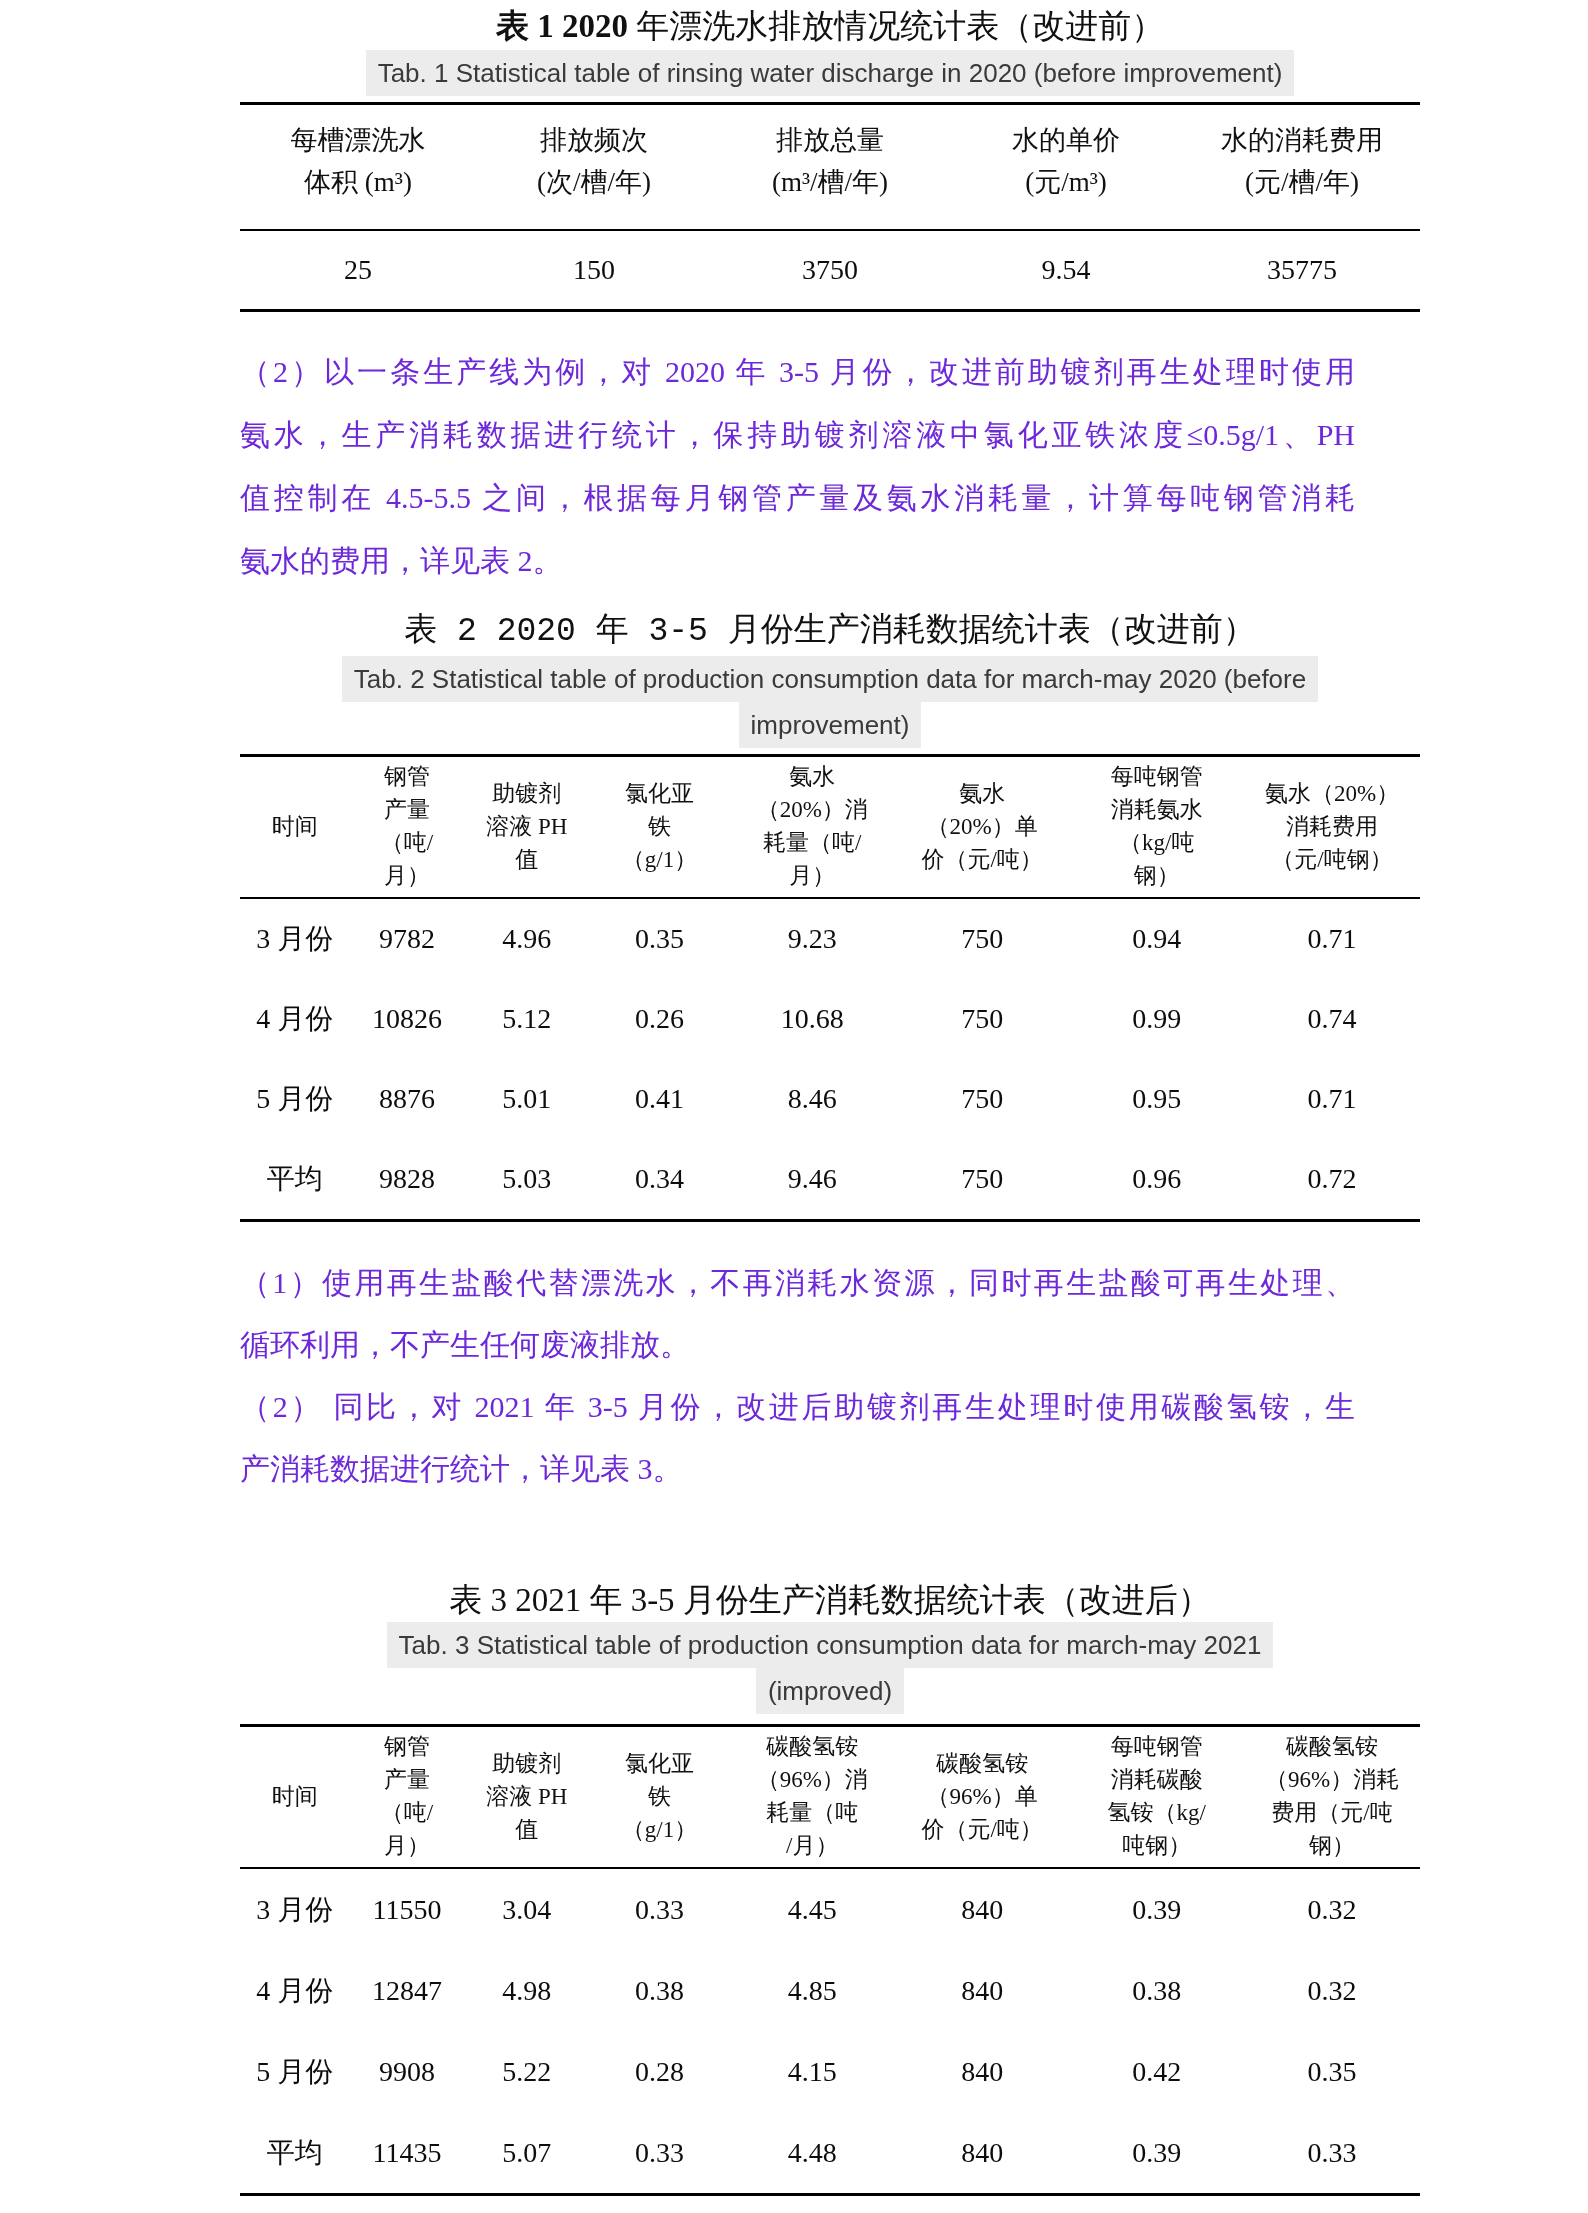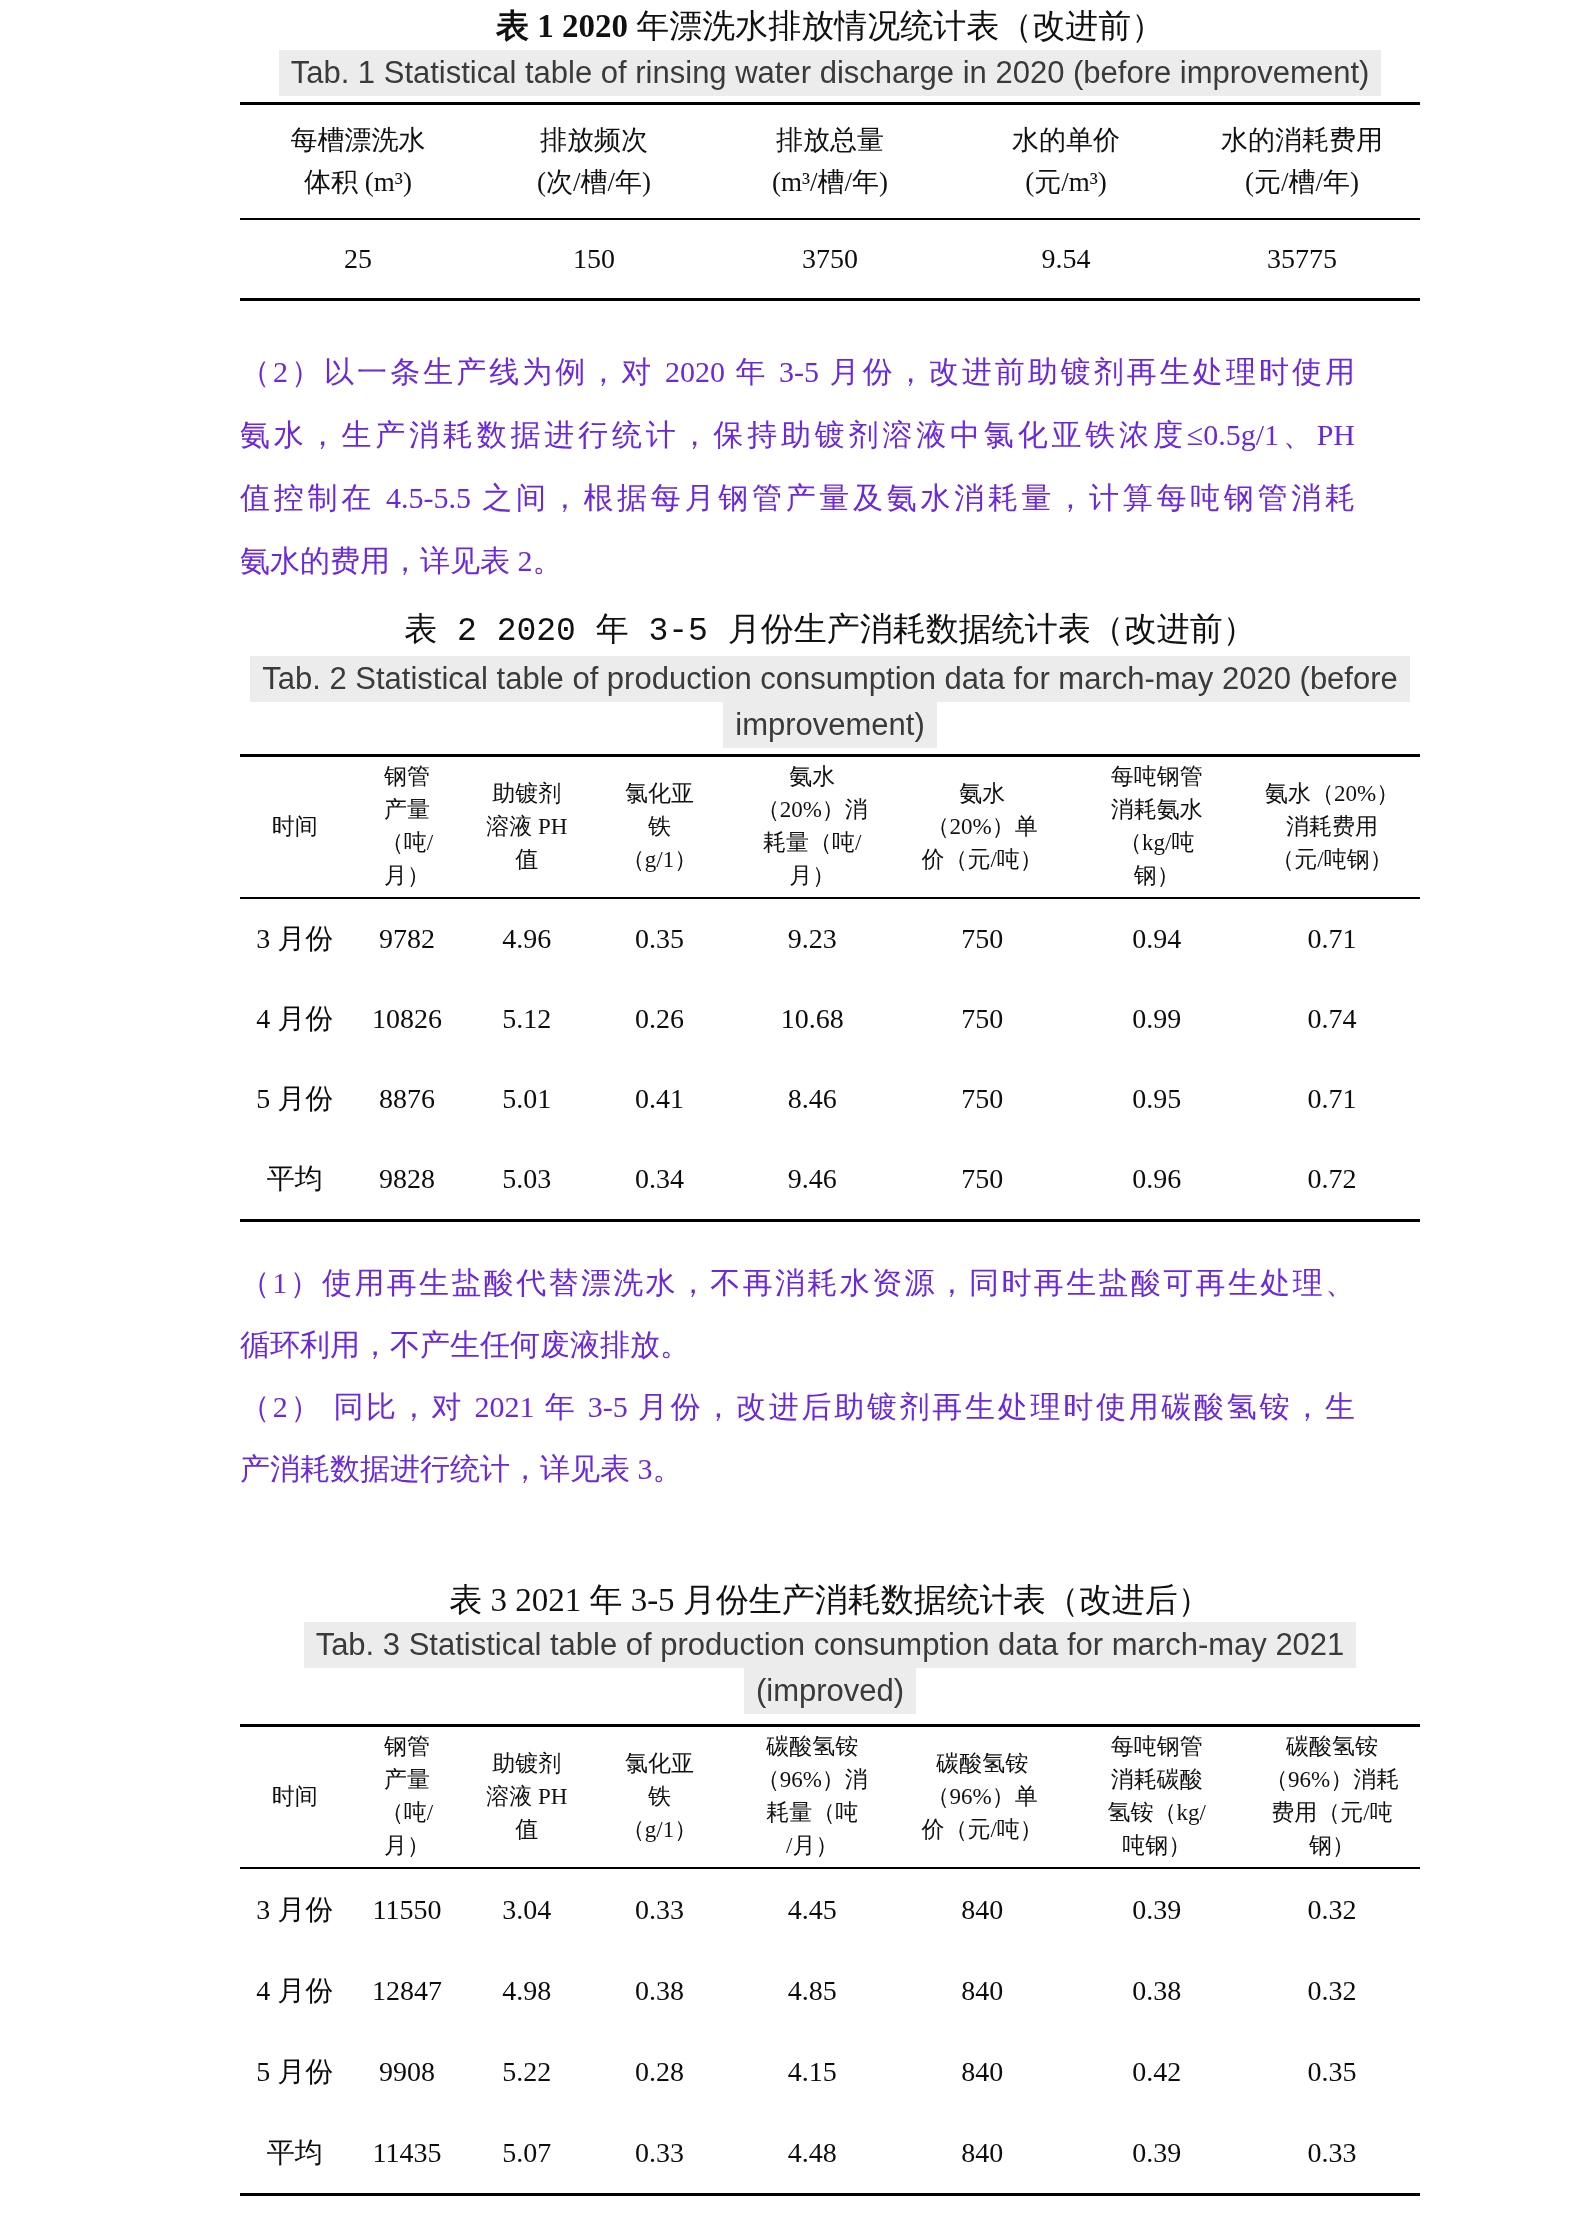--- a/index.html
+++ b/index.html
@@ -10,33 +10,33 @@
   }
   
   .cap-zh {
     position:absolute; left:240px; width:1180px; text-align:center;
     font-size:33px; line-height:40px; color:#111;
   }
   .cap-zh b { font-weight:bold; }
   .cap-en {
     position:absolute; left:240px; width:1180px; text-align:center;
     font-family:"Liberation Sans","DejaVu Sans",sans-serif;
-    font-size:31px; line-height:44px; color:#3a3a3a;
+    font-size:26px; line-height:44px; color:#3a3a3a;
   }
   .cap-en .hl { background:#ececec; padding:1px 12px; display:inline-block; }
   
   .tablebox { position:absolute; left:240px; width:1180px; }
   table { width:100%; border-collapse:collapse; table-layout:fixed;
           border-top:3px solid #000; border-bottom:3px solid #000; }
   thead tr { border-bottom:2px solid #000; }
   th { font-weight:normal; white-space:pre-line; text-align:center; vertical-align:middle;
        color:#111; }
   td { text-align:center; vertical-align:middle; font-size:28px; color:#0d0d0d; }
   
-  .t1 th { font-size:27px; line-height:42px; padding:14px 0 15px; }
+  .t1 th { font-size:27px; line-height:42px; padding:14px 0 26px; }
   .t1 td { height:76px; }
   
   .t8 th { font-size:23px; line-height:33px; padding:3px 0 5px; }
   .t8 td { height:78px; }
   .t3 td { height:79px; }
   
   .para {
     position:absolute; left:240px; width:1115px;
     font-size:30px; line-height:63px; color:#6d28d9;
   }

